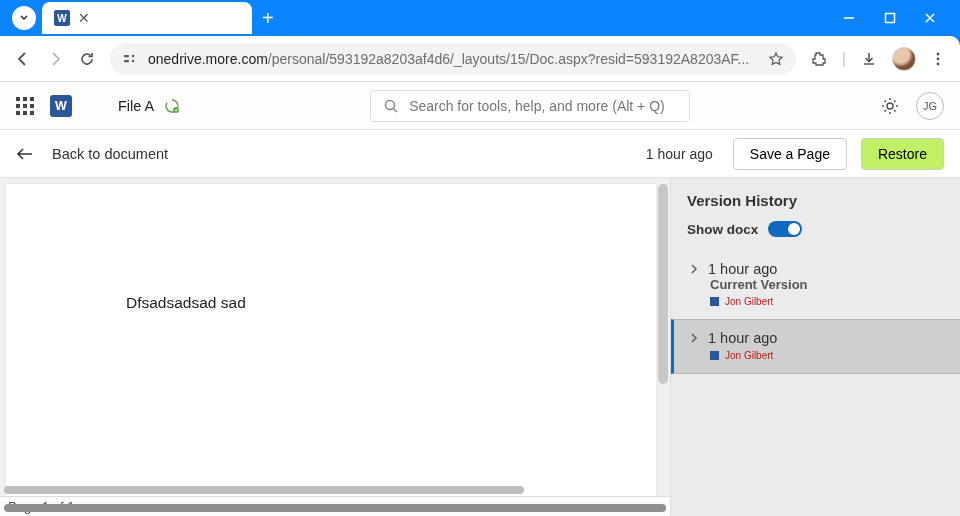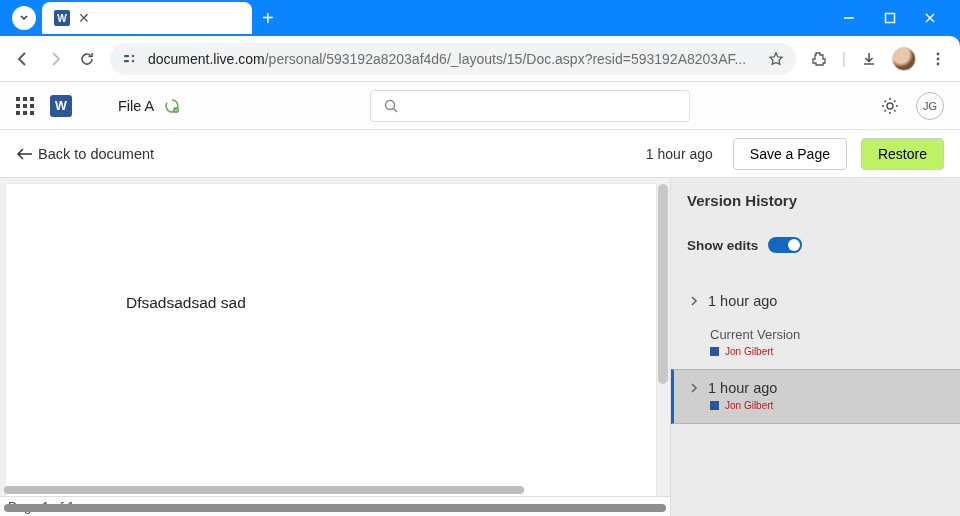--- a/index.html
+++ b/index.html
@@ -38,46 +38,46 @@
   .waffle i { background:#444; width:4px; height:4px; }
   .word-logo { width:22px; height:22px; background:#2b579a; color:#fff; font-size:12.5px; font-weight:bold; display:flex; align-items:center; justify-content:center; border-radius:3px; }
   .filename { font-size:14.5px; color:#222;margin-left:30px; }
   .sync { width:16px; height:16px; margin-left:-6px; }
   .searchbox { margin-left:auto; margin-right:auto; width:320px; height:32px; background:#fff; border:1px solid #ddd; border-radius:4px; display:flex; align-items:center; padding:0 12px; gap:10px; color:#777; font-size:14px; }
   .gear { color:#555; cursor:pointer; display:flex; }
   .avatarJG { width:28px; height:28px; border:1px solid #bbb; border-radius:50%; display:flex; align-items:center; justify-content:center; font-size:11px; color:#555; cursor:pointer; }
 
   
   .actionbar { height:48px; border-bottom:1px solid #e0e0e0; display:flex; align-items:center; padding:0 16px; gap:14px; }
-  .back-link { display:flex; align-items:center; gap:4px; font-size:14.5px; color:#333; cursor:pointer; }
+  .back-link { display:flex; align-items:center; gap:18px; font-size:14.5px; color:#333; cursor:pointer; }
   .spacer { flex:1; }
   .time-ago { font-size:14px; color:#333; margin-right:6px; }
   .btn { height:32px; padding:0 16px; border:1px solid #ccc; border-radius:4px; background:#fff; font-size:14px; cursor:pointer; display:flex; align-items:center; }
   .btn-restore { background:#bef264; }
 
   
   .main { flex:1; display:flex; background:#f0f0f0; position:relative; overflow:hidden; }
   .doc-wrap { flex:1; overflow:hidden; position:relative; }
   .doc-scroll { position:absolute; top:6px; left:6px; right:14px; bottom:18px; background:#fff; box-shadow:0 0 2px rgba(0,0,0,0.1); overflow:hidden; }
   .doc-content { padding: 110px 0 0 120px; font-size:15.5px; color:#222; }
   .vscroll { position:absolute; top:6px; right:2px; width:10px; height:200px; background:#c8c8c8; border-radius:5px; }
   .statusbar { position:absolute; bottom:0; left:0; right:0; height:20px; background:#fbfbfb; border-top:1px solid #ddd; font-size:13px; color:#444; padding:0 8px; display:flex; align-items:center; }
   .hscroll { position:absolute; bottom:22px; left:4px; width:520px; height:8px; background:#bdbdbd; border-radius:4px; }
   .hscroll-track-bottom { position:absolute; bottom:4px; left:4px; right:4px; height:8px; background:#8e8e8e; border-radius:4px; }
 
   
-  .vpanel { width:290px; background:#ebebeb; display:flex; flex-direction:column; border-left:1px solid #ddd;gap:16px; }
+  .vpanel { width:290px; background:#ebebeb; display:flex; flex-direction:column; border-left:1px solid #ddd; }
   .vpanel-head { padding:14px 16px 8px; font-size:15px; font-weight:600; color:#333; }
   .show-edits { padding:4px 16px 14px; display:flex; align-items:center; gap:10px; font-size:13.5px; font-weight:600; color:#333; }
   .toggle { width:34px; height:16px; background:#1168bf; border-radius:8px; position:relative; cursor:pointer; }
   .toggle::after { content:""; position:absolute; right:2px; top:2px; width:12px; height:12px; background:#fff; border-radius:50%; }
   .vlist { flex:1; overflow:auto; }
   .vitem { padding:10px 14px 12px 14px; cursor:pointer; border-left:3px solid transparent; }
   .vitem .row1 { display:flex; align-items:center; gap:8px; font-size:14.5px; color:#333; }
-  .vitem .row2 { font-size:13px; color:#555; margin-left:22px; margin-top:18px; }
+  .vitem .row2 { font-size:13px; color:#555; margin-left:22px; margin-top:0;font-weight:bold; }
   .vitem .author { display:flex; align-items:center; gap:6px; font-size:10px; color:#b91c1c; margin-left:22px; margin-top:4px; }
   .sq { width:9px; height:9px; background:#2b579a; }
   .vitem.selected { background:#cfcfcf; border-left-color:#1168bf; border-top:1px solid #b5b5b5; border-bottom:1px solid #b5b5b5; }
   .chev { display:flex; color:#666; }
 
   svg { display:block; }
 </style>
 </head>
 <body>
 
@@ -131,21 +131,21 @@
       </span>
     <div class="addr">
       <span class="site-icon">
           <svg width="16" height="16">
             <rect x="2" y="4" width="5" height="2.2" rx="1" fill="#555"></rect>
             <rect x="2" y="9" width="5" height="2.2" rx="1" fill="#555"></rect>
             <circle cx="11" cy="5" r="1.2" fill="#555"></circle>
             <circle cx="11" cy="10" r="1.2" fill="#555"></circle>
           </svg>
         </span>
-      <span class="url"><span class="host">document.live.com</span><span class="rest">/personal/593192a8203af4d6/_layouts/15/Doc.aspx?resid=593192A8203AF...</span></span>
+      <span class="url"><span class="host">onedrive.more.com</span><span class="rest">/personal/593192a8203af4d6/_layouts/15/Doc.aspx?resid=593192A8203AF...</span></span>
       <span class="star">
           <svg width="16" height="16">
             <path d="M8 2l1.8 3.8 4.2.5-3 3 0.8 4.1L8 11.5 4.2 13.4 5 9.3l-3-3 4.2-.5z" stroke="#555" stroke-width="1.2" fill="none"></path>
           </svg>
         </span>
     </div>
     <div class="right-icons">
       <span>
           <svg width="18" height="18">
             <path d="M6 3h4v2h3v4h2v4h-2v2H6v-2H3V9h2V5h1z" stroke="#555" stroke-width="1.3" fill="none"></path>
@@ -187,20 +187,21 @@
           <path d="M8 2a6 6 0 1 1-5 2.7" stroke="#6aa84f" stroke-width="1.5" fill="none"></path>
           <circle cx="12" cy="12" r="3" fill="#6aa84f"></circle>
           <path d="M10.8 12l1 1 1.7-1.8" stroke="#fff" stroke-width="1" fill="none"></path>
         </svg>
       </span>
     <div class="searchbox">
       <svg width="16" height="16">
           <circle cx="7" cy="7" r="4.5" stroke="#888" stroke-width="1.5" fill="none"></circle>
           <line x1="10.5" y1="10.5" x2="14" y2="14" stroke="#888" stroke-width="1.5"></line>
         </svg>
+      <span>Search for tools, help, and more (Alt + Q)</span>
     </div>
     <span class="gear">
         <svg width="20" height="20">
           <circle cx="10" cy="10" r="3" stroke="#555" stroke-width="1.5" fill="none"></circle>
           <path d="M10 2v2M10 16v2M2 10h2M16 10h2M4.5 4.5l1.4 1.4M14.1 14.1l1.4 1.4M15.5 4.5l-1.4 1.4M5.9 14.1l-1.4 1.4" stroke="#555" stroke-width="1.5"></path>
         </svg>
       </span>
     <div class="avatarJG">JG</div>
   </div>
 
@@ -226,21 +227,21 @@
       <div class="hscroll"></div>
       <div class="statusbar">
         <span>Page 1 of 1</span>
       </div>
       <div class="hscroll-track-bottom"></div>
     </div>
 
     <div class="vpanel">
       <div class="vpanel-head">Version History</div>
       <div class="show-edits">
-        <span>Show edits</span>
+        <span>Show docx</span>
         <div class="toggle"></div>
       </div>
       <div class="vlist" id="vlist">
           <div class="vitem">
             <div class="row1">
               <span class="chev">
                 <svg width="12" height="12">
                   <path d="M4 2l4 4-4 4" stroke="#666" stroke-width="1.6" fill="none"></path>
                 </svg>
               </span>

